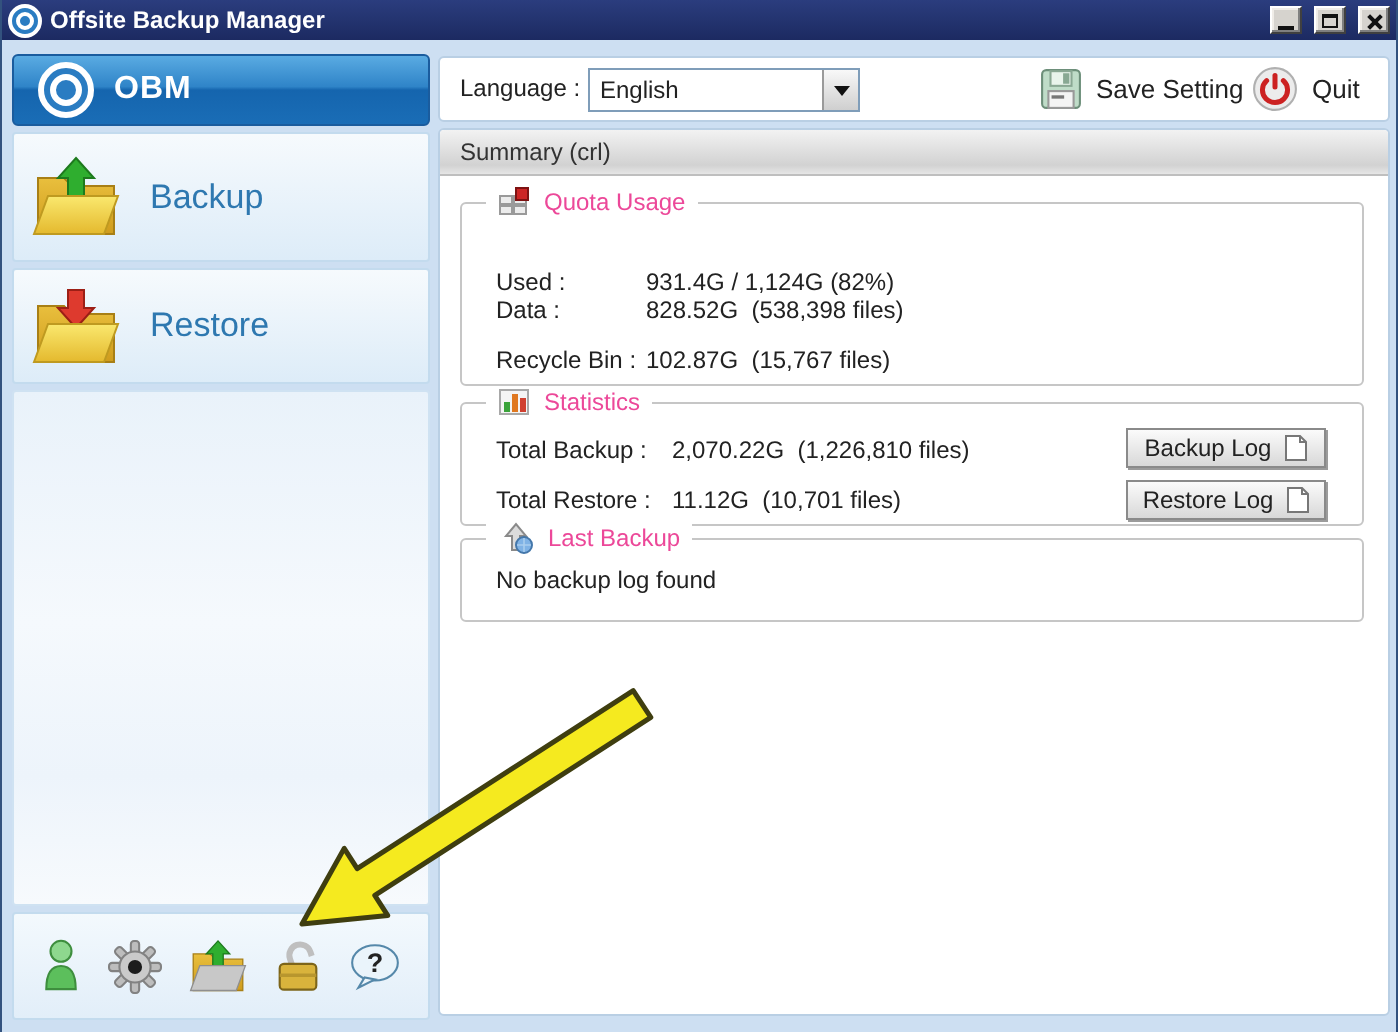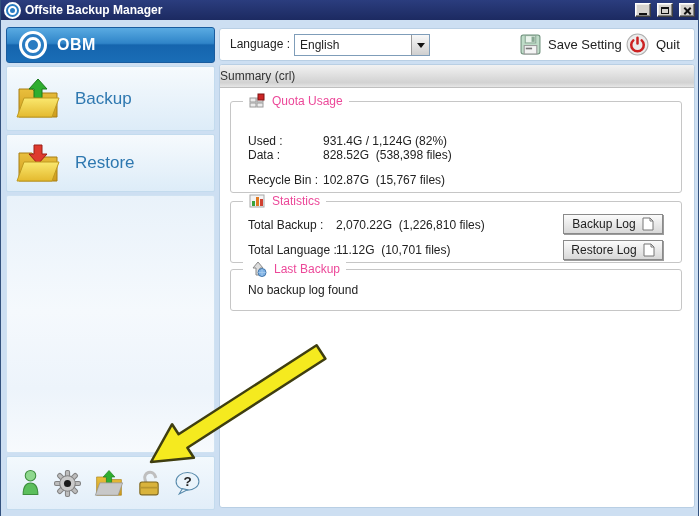--- a/index.html
+++ b/index.html
@@ -48,21 +48,21 @@
   .dropdown .val{flex:1 1 auto;padding-left:5px;}
   .dd-btn{width:17px;height:100%;background:linear-gradient(180deg,#f8f8f8,#cfcfcf);border-left:1px solid #9a9a9a;
     display:flex;align-items:center;justify-content:center;}
   .dd-tri{width:0;height:0;border-left:4px solid transparent;border-right:4px solid transparent;border-top:5px solid #111;}
   .tool-btn{position:absolute;top:0;height:31px;display:flex;align-items:center;gap:7px;background:none;border:none;
     font-family:inherit;font-size:13px;color:#222;cursor:pointer;padding:0;}
   .btn-save{left:300px;} .btn-quit{left:406px;}
   .summary-panel{position:absolute;left:218px;top:64px;width:476px;height:444px;background:#fff;
     border:1px solid #b9cfe4;border-radius:3px;box-sizing:border-box;}
   .summary-head{height:22px;background:linear-gradient(180deg,#f2f2f2,#d2d2d2 80%,#e6e6e6);
-    border-bottom:1px solid #bfbfbf;border-radius:2px 2px 0 0;line-height:22px;color:#333;}
+    border-bottom:1px solid #bfbfbf;border-radius:2px 2px 0 0;line-height:22px;padding-left:10px;color:#333;}
   .groupbox{position:absolute;left:10px;width:452px;border:1px solid #c6c6c6;border-radius:3px;box-sizing:border-box;}
   .gb-quota{top:36px;height:92px;} .gb-stats{top:136px;height:62px;} .gb-last{top:204px;height:42px;}
   .legend{position:absolute;top:-9px;left:12px;background:#fff;padding:0 6px;display:flex;align-items:center;gap:7px;color:#ec4899;}
   .g-row{position:absolute;left:17px;display:flex;white-space:nowrap;}
   .g-row .lbl{width:75px;flex:0 0 auto;} .gb-stats .g-row .lbl{width:88px;}
   .log-btn{position:absolute;right:18px;width:100px;height:20px;display:flex;align-items:center;justify-content:center;gap:6px;
     background:linear-gradient(180deg,#fbfbfb,#d8d8d8);border:1px solid #8a8a8a;box-shadow:1px 1px 0 #9b9b9b;
     font-family:inherit;font-size:12px;color:#222;cursor:pointer;padding:0;}
   
   .arrow-layer{position:absolute;left:0;top:0;width:699px;height:516px;z-index:5;pointer-events:none;}
@@ -235,21 +235,21 @@
           <rect x="7" y="4" width="3" height="9" fill="#e07820"></rect>
           <rect x="11" y="6" width="3" height="7" fill="#d04030"></rect>
         </svg>
         <span>Statistics</span>
       </span>
       <div class="g-row" style="top:16px;">
         <span class="lbl">Total Backup :</span>
         <span class="val">2,070.22G&nbsp; (1,226,810 files)</span>
       </div>
       <div class="g-row" style="top:41px;">
-        <span class="lbl">Total Language :</span>
+        <span class="lbl">Total Restore :</span>
         <span class="val">11.12G&nbsp; (10,701 files)</span>
       </div>
       <button class="log-btn" style="top:12px;">
         <span>Backup Log</span>
         <svg width="12" height="14" viewBox="0 0 12 14">
           <path d="M1 1 H8 L11 4 V13 H1 Z" fill="#fff" stroke="#777"></path>
           <path d="M8 1 V4 H11" fill="none" stroke="#777"></path>
         </svg>
       </button>
       <button class="log-btn" style="top:38px;">

